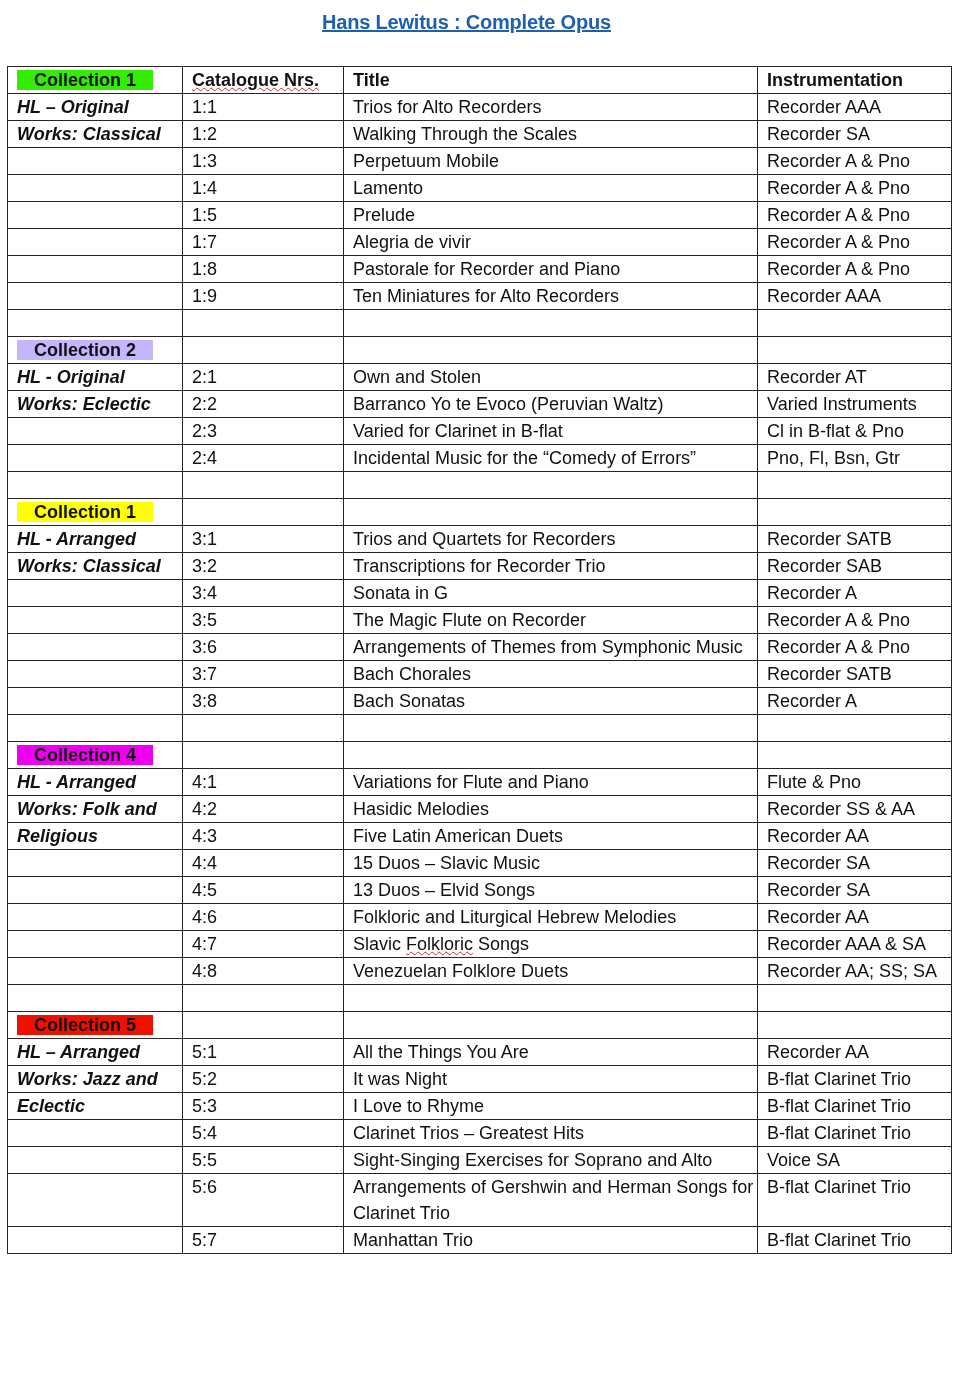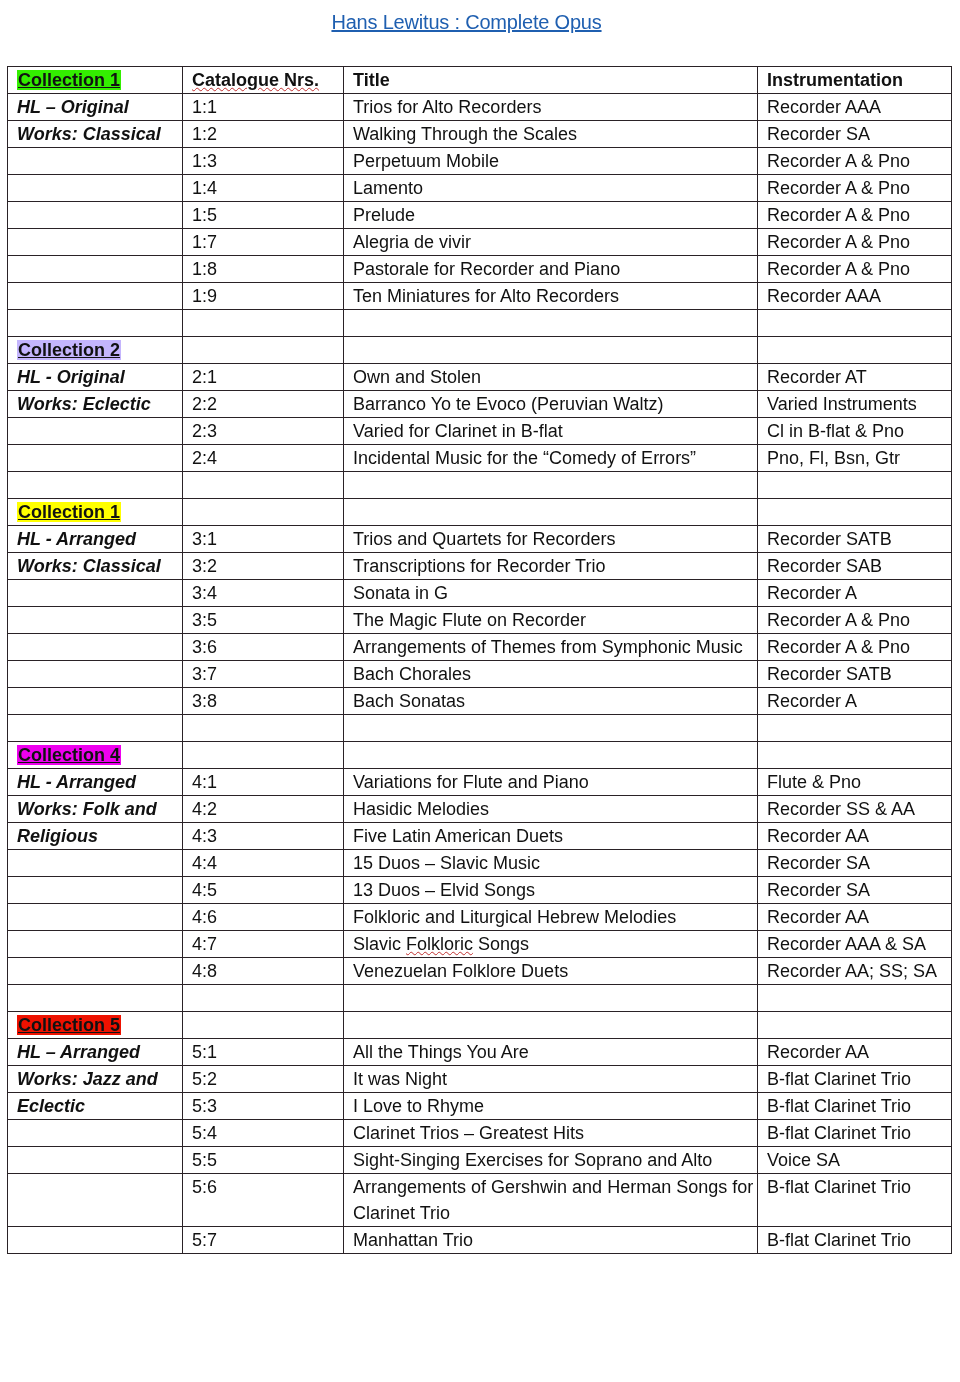--- a/index.html
+++ b/index.html
@@ -3,21 +3,21 @@
 <meta charset="utf-8">
 <style>
   html, body { margin: 0; padding: 0; background: #ffffff; }
   body {
     width: 960px; height: 1382px; position: relative; overflow: hidden;
     font-family: "Liberation Sans", "DejaVu Sans", sans-serif;
     color: #111111;
   }
   .doc-title {
     position: absolute; top: 11px; left: 0; width: 933px; text-align: center;
-    font-size: 20px; font-weight: normal; color: #1f5fb0; text-decoration: underline;
+    font-size: 20px; font-weight: bold; color: #1f5fb0; text-decoration: underline;
     letter-spacing: -0.2px;
   }
   table.opus {
     position: absolute; top: 66px; left: 7px;
     border-collapse: collapse; table-layout: fixed;
     width: 944px;
   }
   table.opus td {
     border: 1.6px solid #2a2226;
     padding: 0 0 0 9px;
@@ -27,21 +27,21 @@
     white-space: nowrap;
     overflow: hidden;
   }
   table.opus td.wrap { white-space: normal; }
   col.c1 { width: 175px; }
   col.c2 { width: 161px; }
   col.c3 { width: 414px; }
   col.c4 { width: 194px; }
   .hdr { font-weight: bold; }
   .coll-label {
-    font-weight: bold; text-decoration: underline; padding: 0 1px;
+    font-weight: bold; padding: 0 17px;
   }
   .group-text { font-weight: bold; font-style: italic; }
   .spell { text-decoration: underline wavy #c03030; text-decoration-thickness: 1px; text-align: right; }
   .spacer td { height: 26px; }
 </style>
 </head>
 <body>
 
 <div class="doc-title">Hans Lewitus : Complete Opus</div>
 

